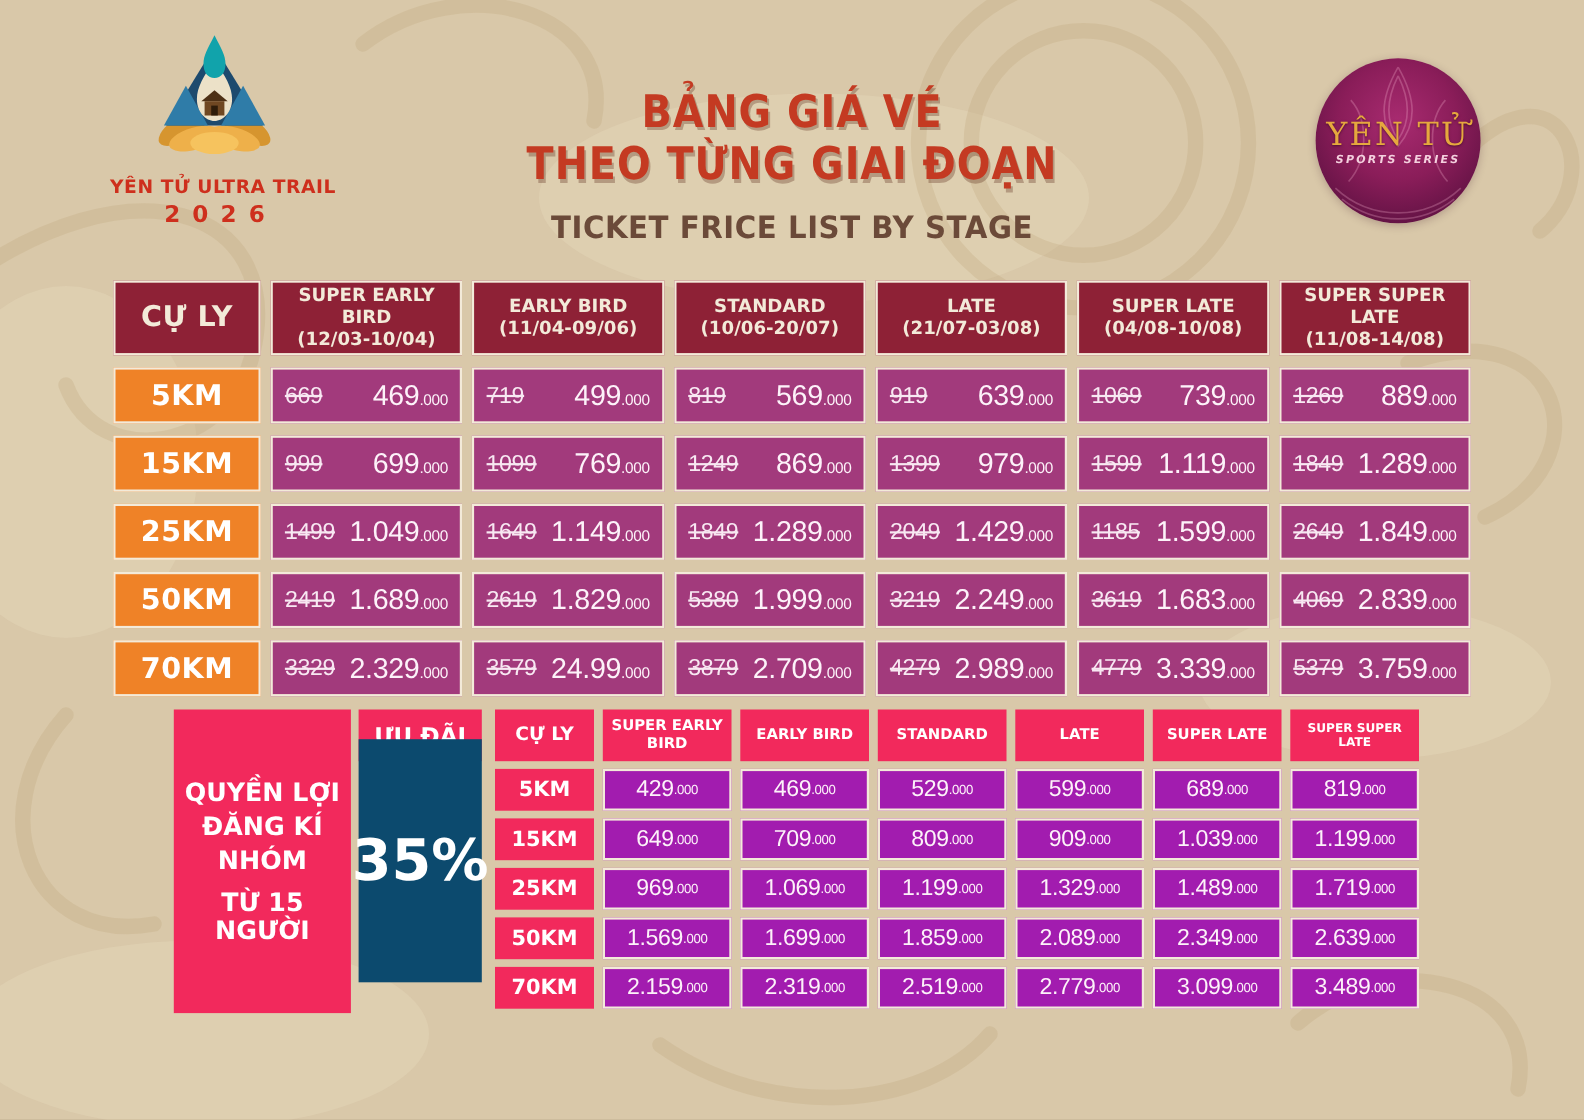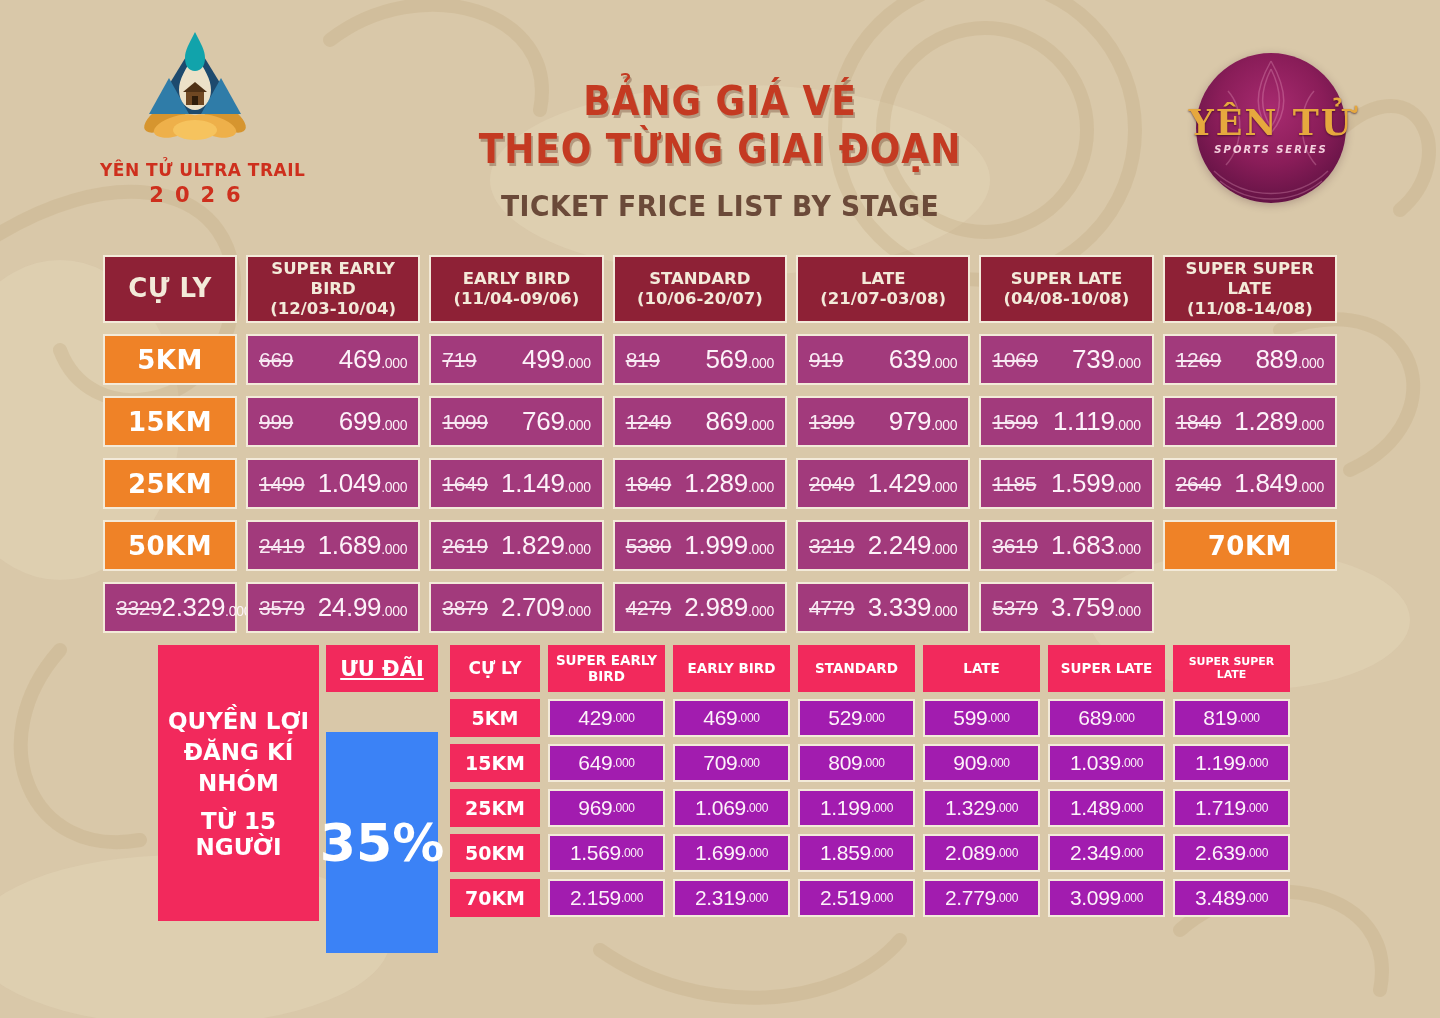--- a/index.html
+++ b/index.html
@@ -28,21 +28,21 @@
   }
 
   .logo-right{
     position:absolute;left:1196px;top:53px;width:150px;height:150px;border-radius:50%;
     background:radial-gradient(circle at 50% 38%, #a82b70 0%, #8a1d59 45%, #641345 78%, #51103a 100%);
     display:flex;flex-direction:column;align-items:center;justify-content:center;
     box-shadow:0 2px 8px rgba(60,20,40,.25);
   }
   .logo-right .lotus-lines{position:absolute;left:0;top:0;}
   .series-title{
-    position:relative;font-family:"DejaVu Serif",serif;font-weight:bold;font-size:35px;
+    position:relative;font-family:"DejaVu Serif",serif;font-weight:normal;font-size:29px;
     color:#e6a83e;letter-spacing:2px;text-shadow:0 1px 2px rgba(40,5,25,.6);white-space:nowrap;
   }
   .series-sub{
     position:relative;margin-top:1px;font-size:10px;font-style:italic;font-weight:bold;
     color:#f4d0de;letter-spacing:2px;white-space:nowrap;
   }
 
   
   .stage-table{
     position:absolute;left:103px;top:255px;width:1234px;
@@ -66,24 +66,24 @@
   
   .benefit-box{
     position:absolute;left:158px;top:645px;width:161px;height:276px;background:#f2295c;
     color:#fff;display:flex;flex-direction:column;align-items:center;justify-content:center;
     text-align:center;font-weight:bold;
   }
   .benefit-box .b1{font-size:23px;line-height:1.35;}
   .benefit-box .b2{font-size:23px;margin-top:9px;}
   .uudai-box{
     position:absolute;left:326px;top:645px;width:112px;height:47px;background:#f2295c;
-    color:#fff;font-weight:bold;font-size:21px;display:flex;align-items:center;justify-content:center;text-decoration:underline;
+    color:#fff;font-weight:bold;font-size:21px;display:flex;align-items:center;justify-content:center;
   }
   .discount-box{
-    position:absolute;left:326px;top:732px;width:112px;height:221px;background:#3b82f6;
+    position:absolute;left:326px;top:672px;width:112px;height:221px;background:#0c4a6e;
     color:#fff;font-weight:bold;font-size:52px;display:flex;align-items:center;justify-content:center;
   }
 
   .group-table{
     position:absolute;left:450px;top:645px;width:840px;
     display:grid;grid-template-columns:90px repeat(6,1fr);
     grid-template-rows:47px repeat(5,38px);column-gap:8px;row-gap:7px;
   }
   .gcell{box-sizing:border-box;display:flex;align-items:center;justify-content:center;text-align:center;}
   .g-hdr{background:#f2295c;color:#fff;font-weight:bold;font-size:13.5px;line-height:1.15;padding:0 4px;}
@@ -277,20 +277,24 @@
         <div class="price-new"><span>1.999</span><span class="small">.000</span></div>
       </div>
       <div class="cell price">
         <div class="price-old">3219</div>
         <div class="price-new"><span>2.249</span><span class="small">.000</span></div>
       </div>
       <div class="cell price">
         <div class="price-old">3619</div>
         <div class="price-new"><span>1.683</span><span class="small">.000</span></div>
       </div>
+      <div class="cell price">
+        <div class="price-old">4069</div>
+        <div class="price-new"><span>2.839</span><span class="small">.000</span></div>
+      </div>
       <div class="cell dist">70KM</div>
       <div class="cell price">
         <div class="price-old">3329</div>
         <div class="price-new"><span>2.329</span><span class="small">.000</span></div>
       </div>
       <div class="cell price">
         <div class="price-old">3579</div>
         <div class="price-new"><span>24.99</span><span class="small">.000</span></div>
       </div>
       <div class="cell price">

